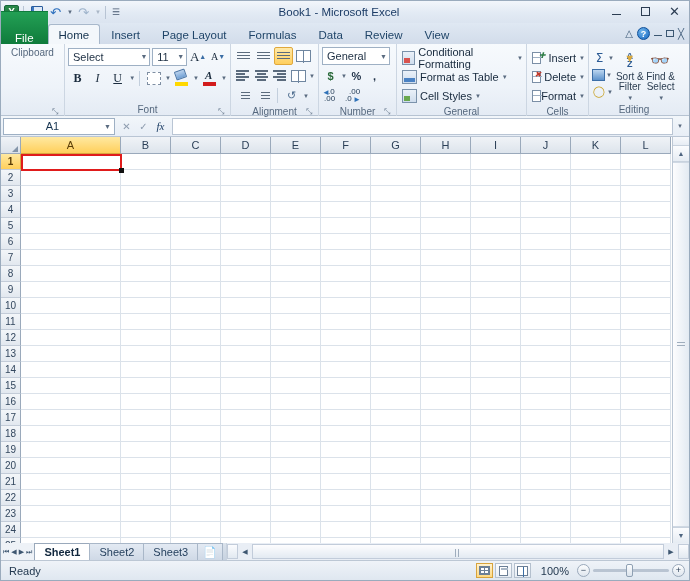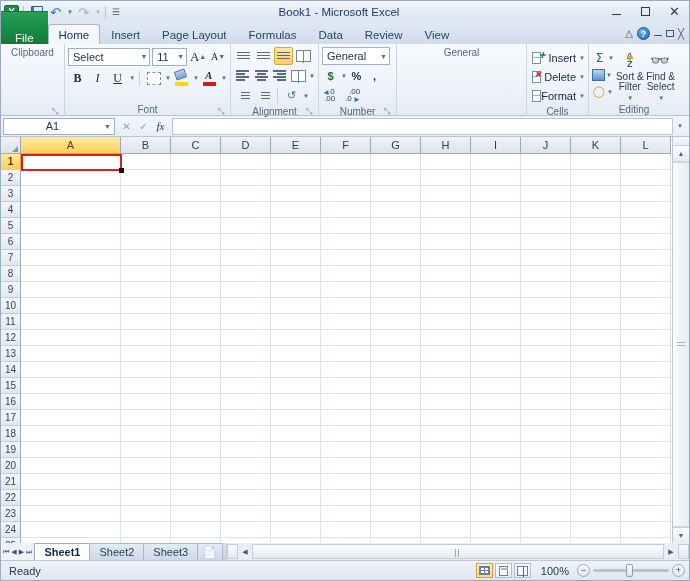--- a/index.html
+++ b/index.html
@@ -689,20 +689,37 @@
               <b class="b">.0</b>
               <b class="ar2">►</b>
             </div>
         </div>
       </div>
       <div class="group-label">Number</div>
       <span class="dlg">⤡</span>
     </div>
 
     <div class="group g-styles">
+      <div class="group-body" style="display:block;padding-top:2px;">
+        <div class="sitem">
+          <span class="sicon"></span>
+          <span class="slabel">Conditional Formatting</span>
+          <span class="s-caret">▼</span>
+        </div>
+        <div class="sitem">
+          <span class="sicon tbl"></span>
+          <span class="slabel">Format as Table</span>
+          <span class="s-caret">▼</span>
+        </div>
+        <div class="sitem">
+          <span class="sicon cs"></span>
+          <span class="slabel">Cell Styles</span>
+          <span class="s-caret">▼</span>
+        </div>
+      </div>
       <div class="group-label">General</div>
     </div>
 
     <div class="group g-cells">
       <div class="group-body" style="display:block;padding-top:2px;">
         <div class="citem">
           <span class="cicon">
               <i class="grid"></i>
               <i class="mk ins">✚</i>
             </span>

